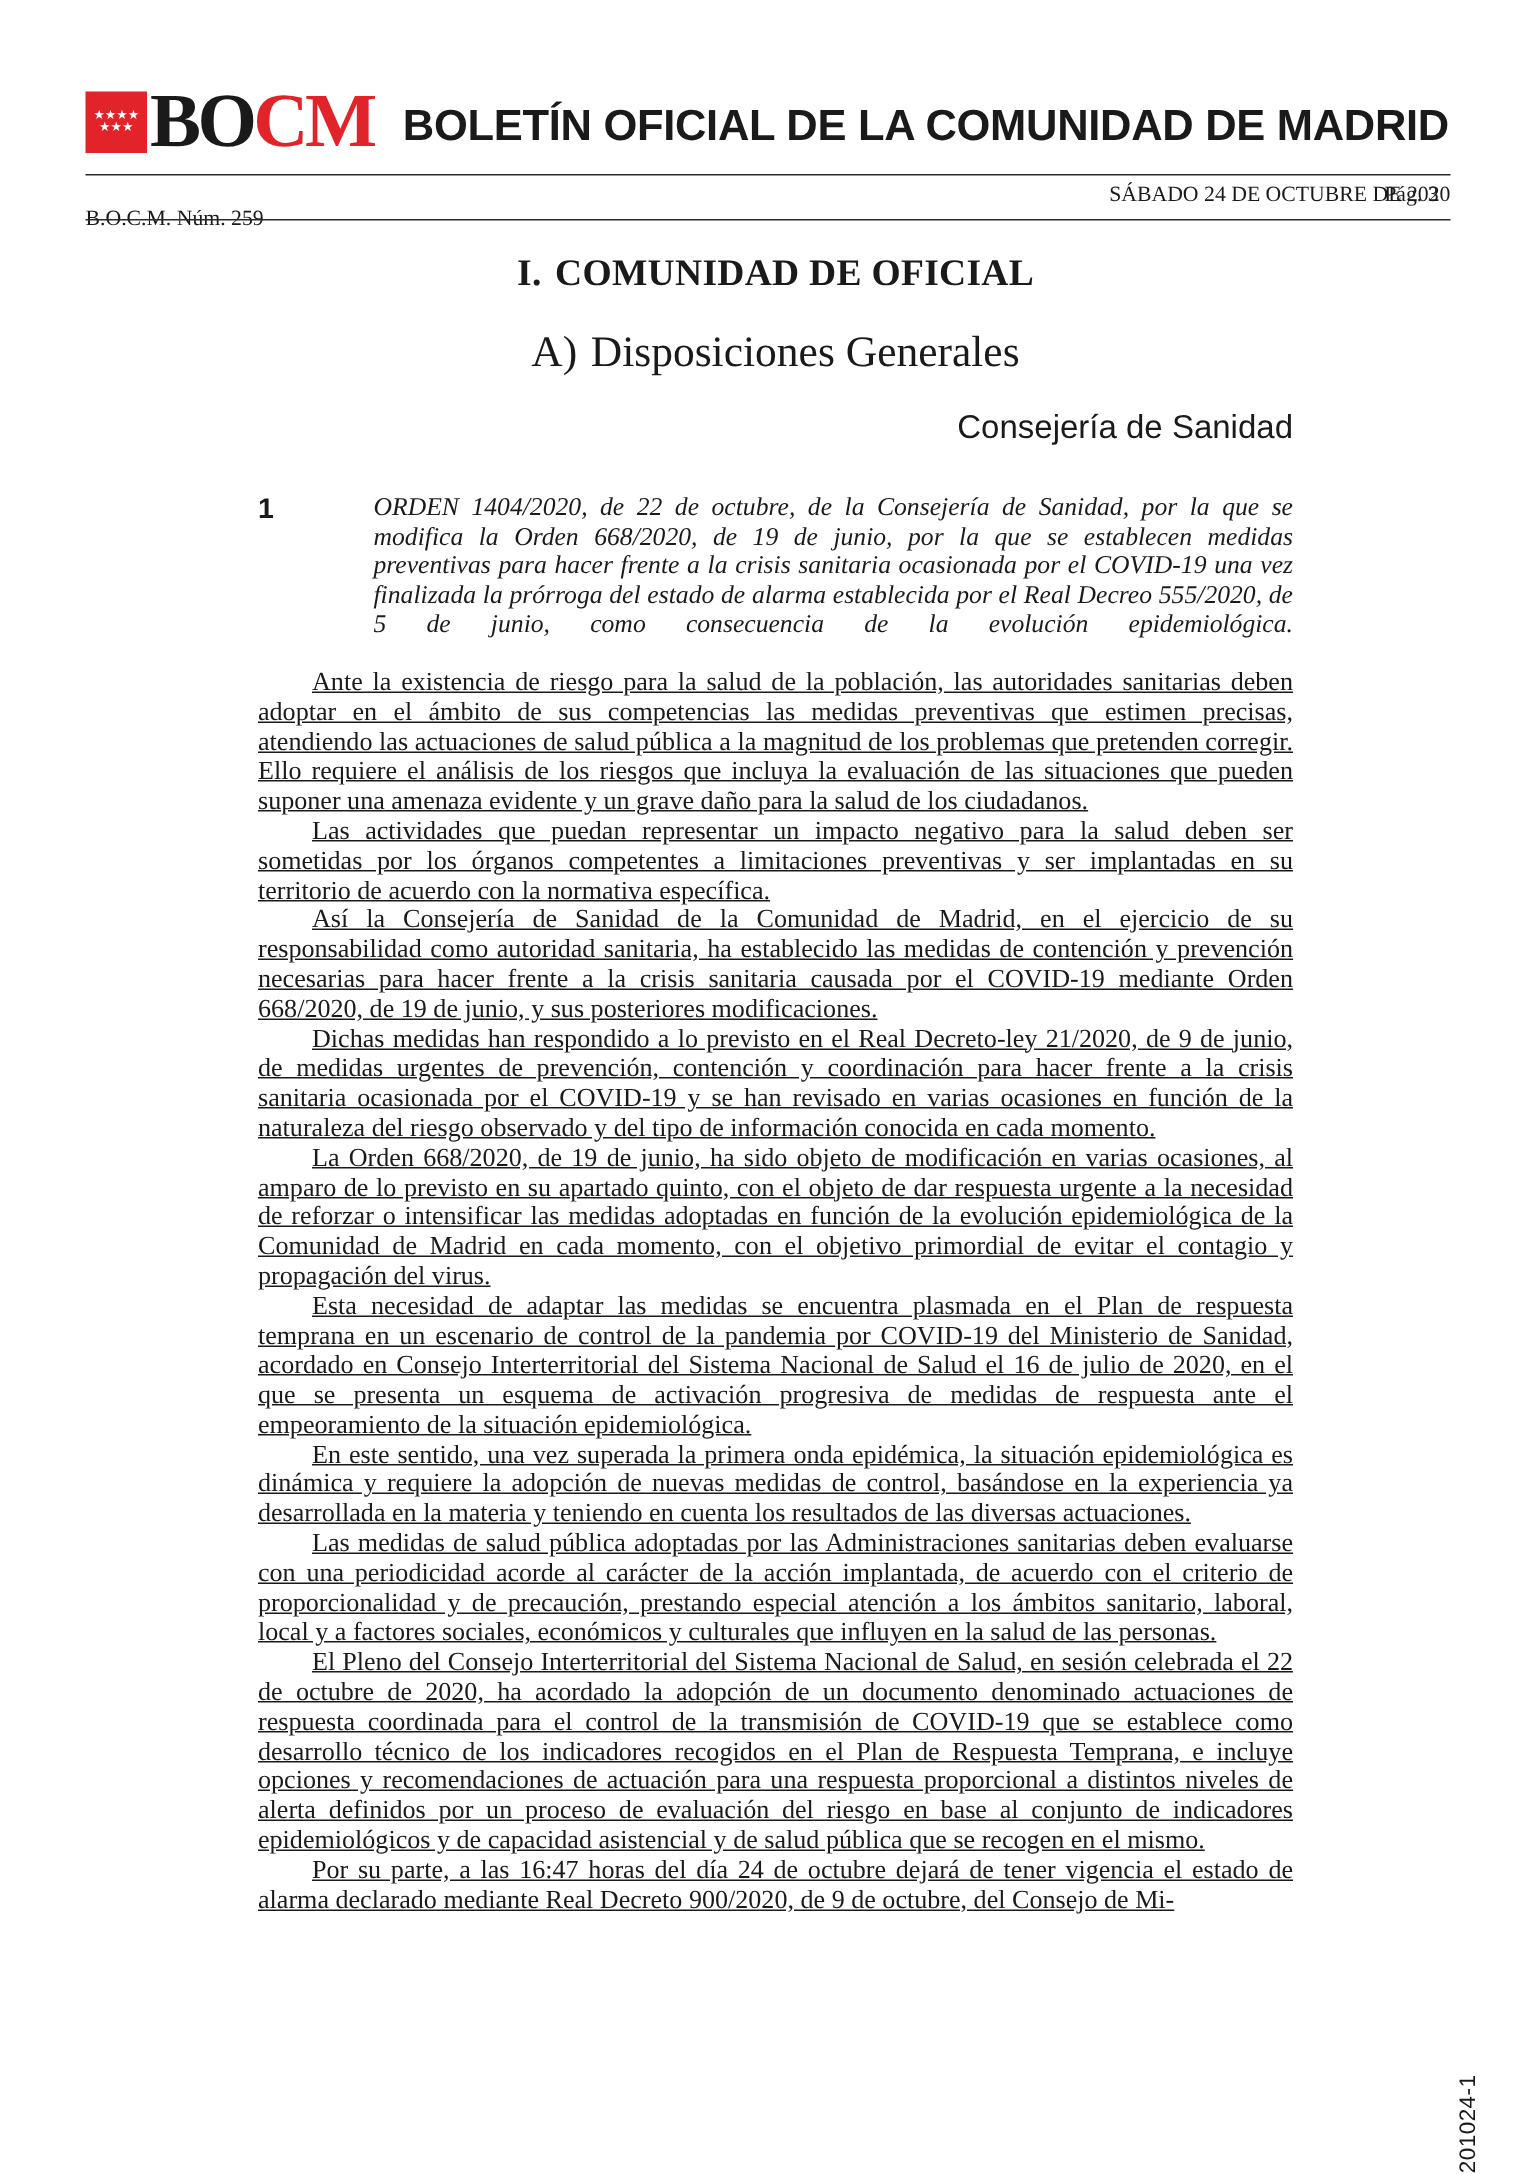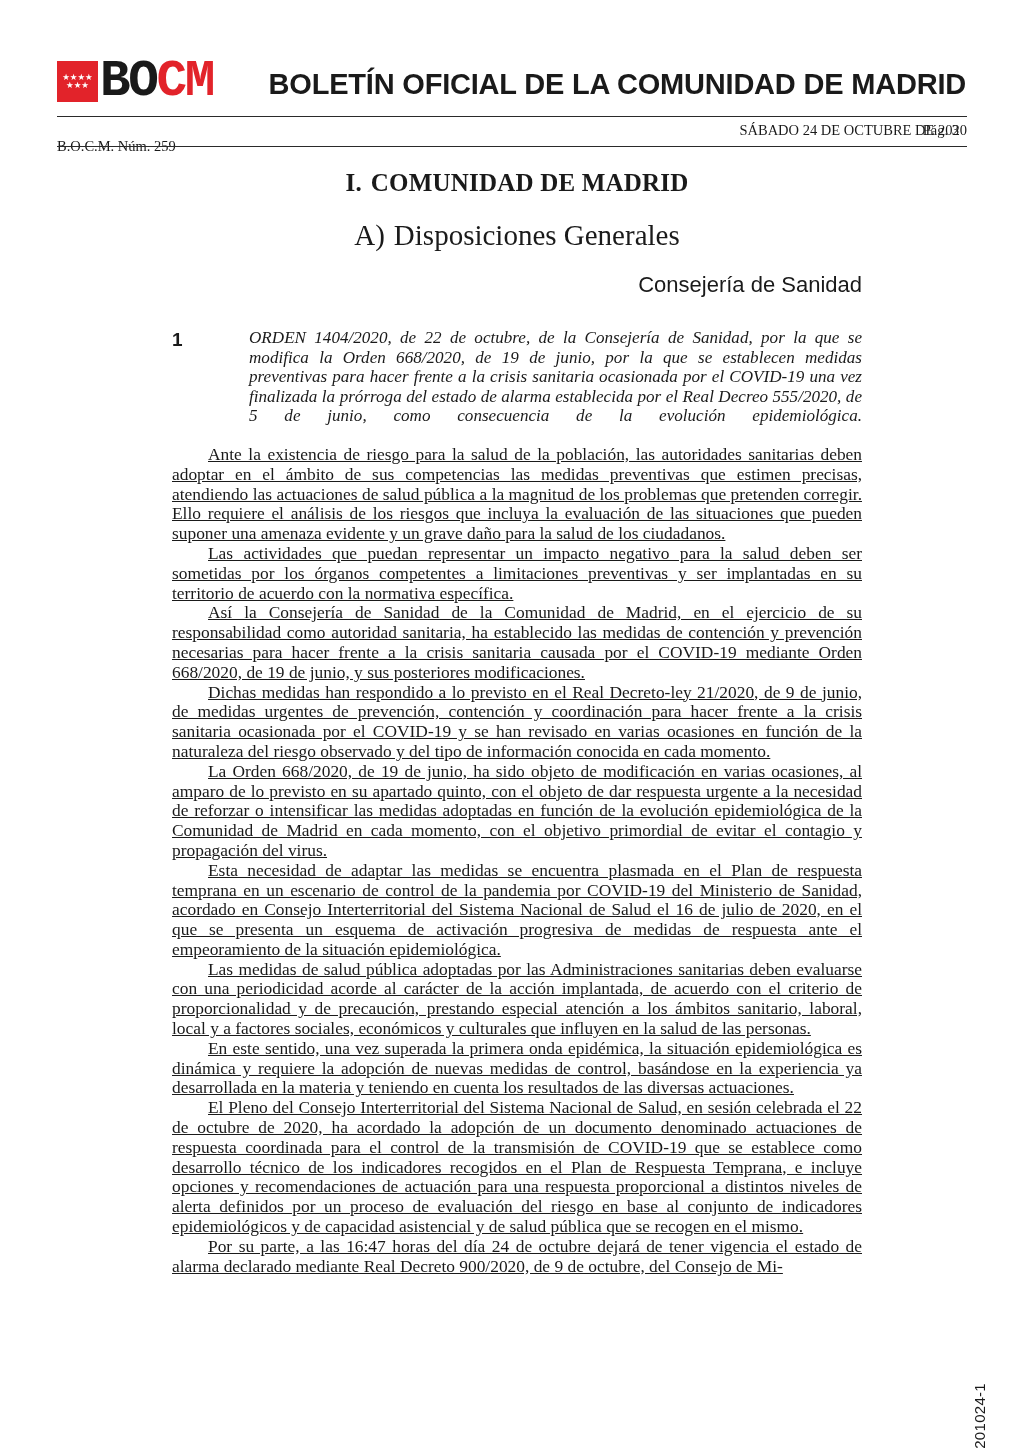--- a/index.html
+++ b/index.html
@@ -47,21 +47,21 @@
     gap: 1px;
     line-height: 1;
     color: #ffffff;
     font-family: "DejaVu Sans", sans-serif;
     font-size: 8.5px;
   }
   .crest .row-top { top: 12px; }
   .crest .row-bottom { top: 20px; }
   .wordmark {
     margin-left: 2px;
-    font-family: Liberation Mono, monospace;
+    font-family: Liberation Serif, serif;
     font-weight: bold;
     font-size: 51px;
     line-height: 41px;
     letter-spacing: -2.4px;
     white-space: nowrap;
   }
   .wordmark .bo { color: #1a1a1a; }
   .wordmark .cm { color: #e2232a; }
 
   .masthead-title {
@@ -209,42 +209,42 @@
     <span class="center">SÁBADO 24 DE OCTUBRE DE 2020</span>
     <span class="right">Pág. 3</span>
   </div>
 
   <div class="rule-bottom"></div>
 </header>
 
 <main class="content">
 
   <h1 class="h-section">
-    <span class="numeral">I.</span><span>COMUNIDAD DE MADRID</span>
+    <span class="numeral">I.</span><span>COMUNIDAD DE OFICIAL</span>
   </h1>
 
   <h2 class="h-sub">
     <span class="letter">A)</span><span>Disposiciones Generales</span>
   </h2>
 
   <h3 class="h-org">Consejería de Sanidad</h3>
 
   <section class="order-block">
     <div class="order-number">1</div>
     <div class="order-title">ORDEN 1404/2020, de 22 de octubre, de la Consejería de Sanidad, por la que se modifica la Orden 668/2020, de 19 de junio, por la que se establecen medidas preventivas para hacer frente a la crisis sanitaria ocasionada por el COVID-19 una vez finalizada la prórroga del estado de alarma establecida por el Real Decreo 555/2020, de 5 de junio, como consecuencia de la evolución epidemiológica.</div>
   </section>
 
   <section class="body-copy">
     <p>Ante la existencia de riesgo para la salud de la población, las autoridades sanitarias deben adoptar en el ámbito de sus competencias las medidas preventivas que estimen precisas, atendiendo las actuaciones de salud pública a la magnitud de los problemas que pretenden corregir. Ello requiere el análisis de los riesgos que incluya la evaluación de las situaciones que pueden suponer una amenaza evidente y un grave daño para la salud de los ciudadanos.</p>
     <p>Las actividades que puedan representar un impacto negativo para la salud deben ser sometidas por los órganos competentes a limitaciones preventivas y ser implantadas en su territorio de acuerdo con la normativa específica.</p>
     <p>Así la Consejería de Sanidad de la Comunidad de Madrid, en el ejercicio de su responsabilidad como autoridad sanitaria, ha establecido las medidas de contención y prevención necesarias para hacer frente a la crisis sanitaria causada por el COVID-19 mediante Orden 668/2020, de 19 de junio, y sus posteriores modificaciones.</p>
     <p>Dichas medidas han respondido a lo previsto en el Real Decreto-ley 21/2020, de 9 de junio, de medidas urgentes de prevención, contención y coordinación para hacer frente a la crisis sanitaria ocasionada por el COVID-19 y se han revisado en varias ocasiones en función de la naturaleza del riesgo observado y del tipo de información conocida en cada momento.</p>
     <p>La Orden 668/2020, de 19 de junio, ha sido objeto de modificación en varias ocasiones, al amparo de lo previsto en su apartado quinto, con el objeto de dar respuesta urgente a la necesidad de reforzar o intensificar las medidas adoptadas en función de la evolución epidemiológica de la Comunidad de Madrid en cada momento, con el objetivo primordial de evitar el contagio y propagación del virus.</p>
     <p>Esta necesidad de adaptar las medidas se encuentra plasmada en el Plan de respuesta temprana en un escenario de control de la pandemia por COVID-19 del Ministerio de Sanidad, acordado en Consejo Interterritorial del Sistema Nacional de Salud el 16 de julio de 2020, en el que se presenta un esquema de activación progresiva de medidas de respuesta ante el empeoramiento de la situación epidemiológica.</p>
+    <p>En este sentido, una vez superada la primera onda epidémica, la situación epidemiológica es dinámica y requiere la adopción de nuevas medidas de control, basándose en la experiencia ya desarrollada en la materia y teniendo en cuenta los resultados de las diversas actuaciones.</p>
     <p>Las medidas de salud pública adoptadas por las Administraciones sanitarias deben evaluarse con una periodicidad acorde al carácter de la acción implantada, de acuerdo con el criterio de proporcionalidad y de precaución, prestando especial atención a los ámbitos sanitario, laboral, local y a factores sociales, económicos y culturales que influyen en la salud de las personas.</p>
-    <p>En este sentido, una vez superada la primera onda epidémica, la situación epidemiológica es dinámica y requiere la adopción de nuevas medidas de control, basándose en la experiencia ya desarrollada en la materia y teniendo en cuenta los resultados de las diversas actuaciones.</p>
     <p>El Pleno del Consejo Interterritorial del Sistema Nacional de Salud, en sesión celebrada el 22 de octubre de 2020, ha acordado la adopción de un documento denominado actuaciones de respuesta coordinada para el control de la transmisión de COVID-19 que se establece como desarrollo técnico de los indicadores recogidos en el Plan de Respuesta Temprana, e incluye opciones y recomendaciones de actuación para una respuesta proporcional a distintos niveles de alerta definidos por un proceso de evaluación del riesgo en base al conjunto de indicadores epidemiológicos y de capacidad asistencial y de salud pública que se recogen en el mismo.</p>
     <p>Por su parte, a las 16:47 horas del día 24 de octubre dejará de tener vigencia el estado de alarma declarado mediante Real Decreto 900/2020, de 9 de octubre, del Consejo de Mi-</p>
   </section>
 
 </main>
 
 <div class="side-code">BOCM-20201024-1</div>
 
 </body></html>

